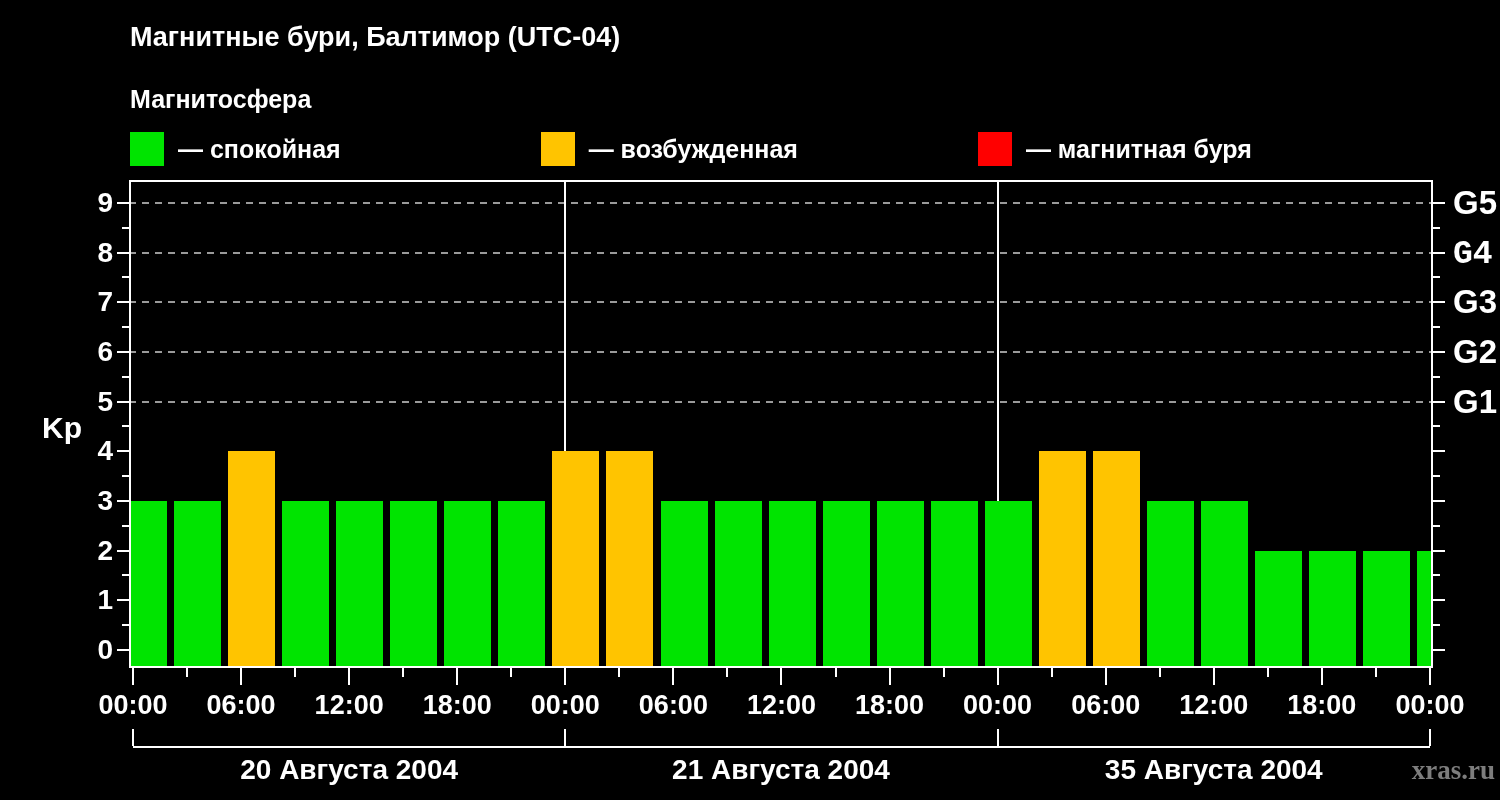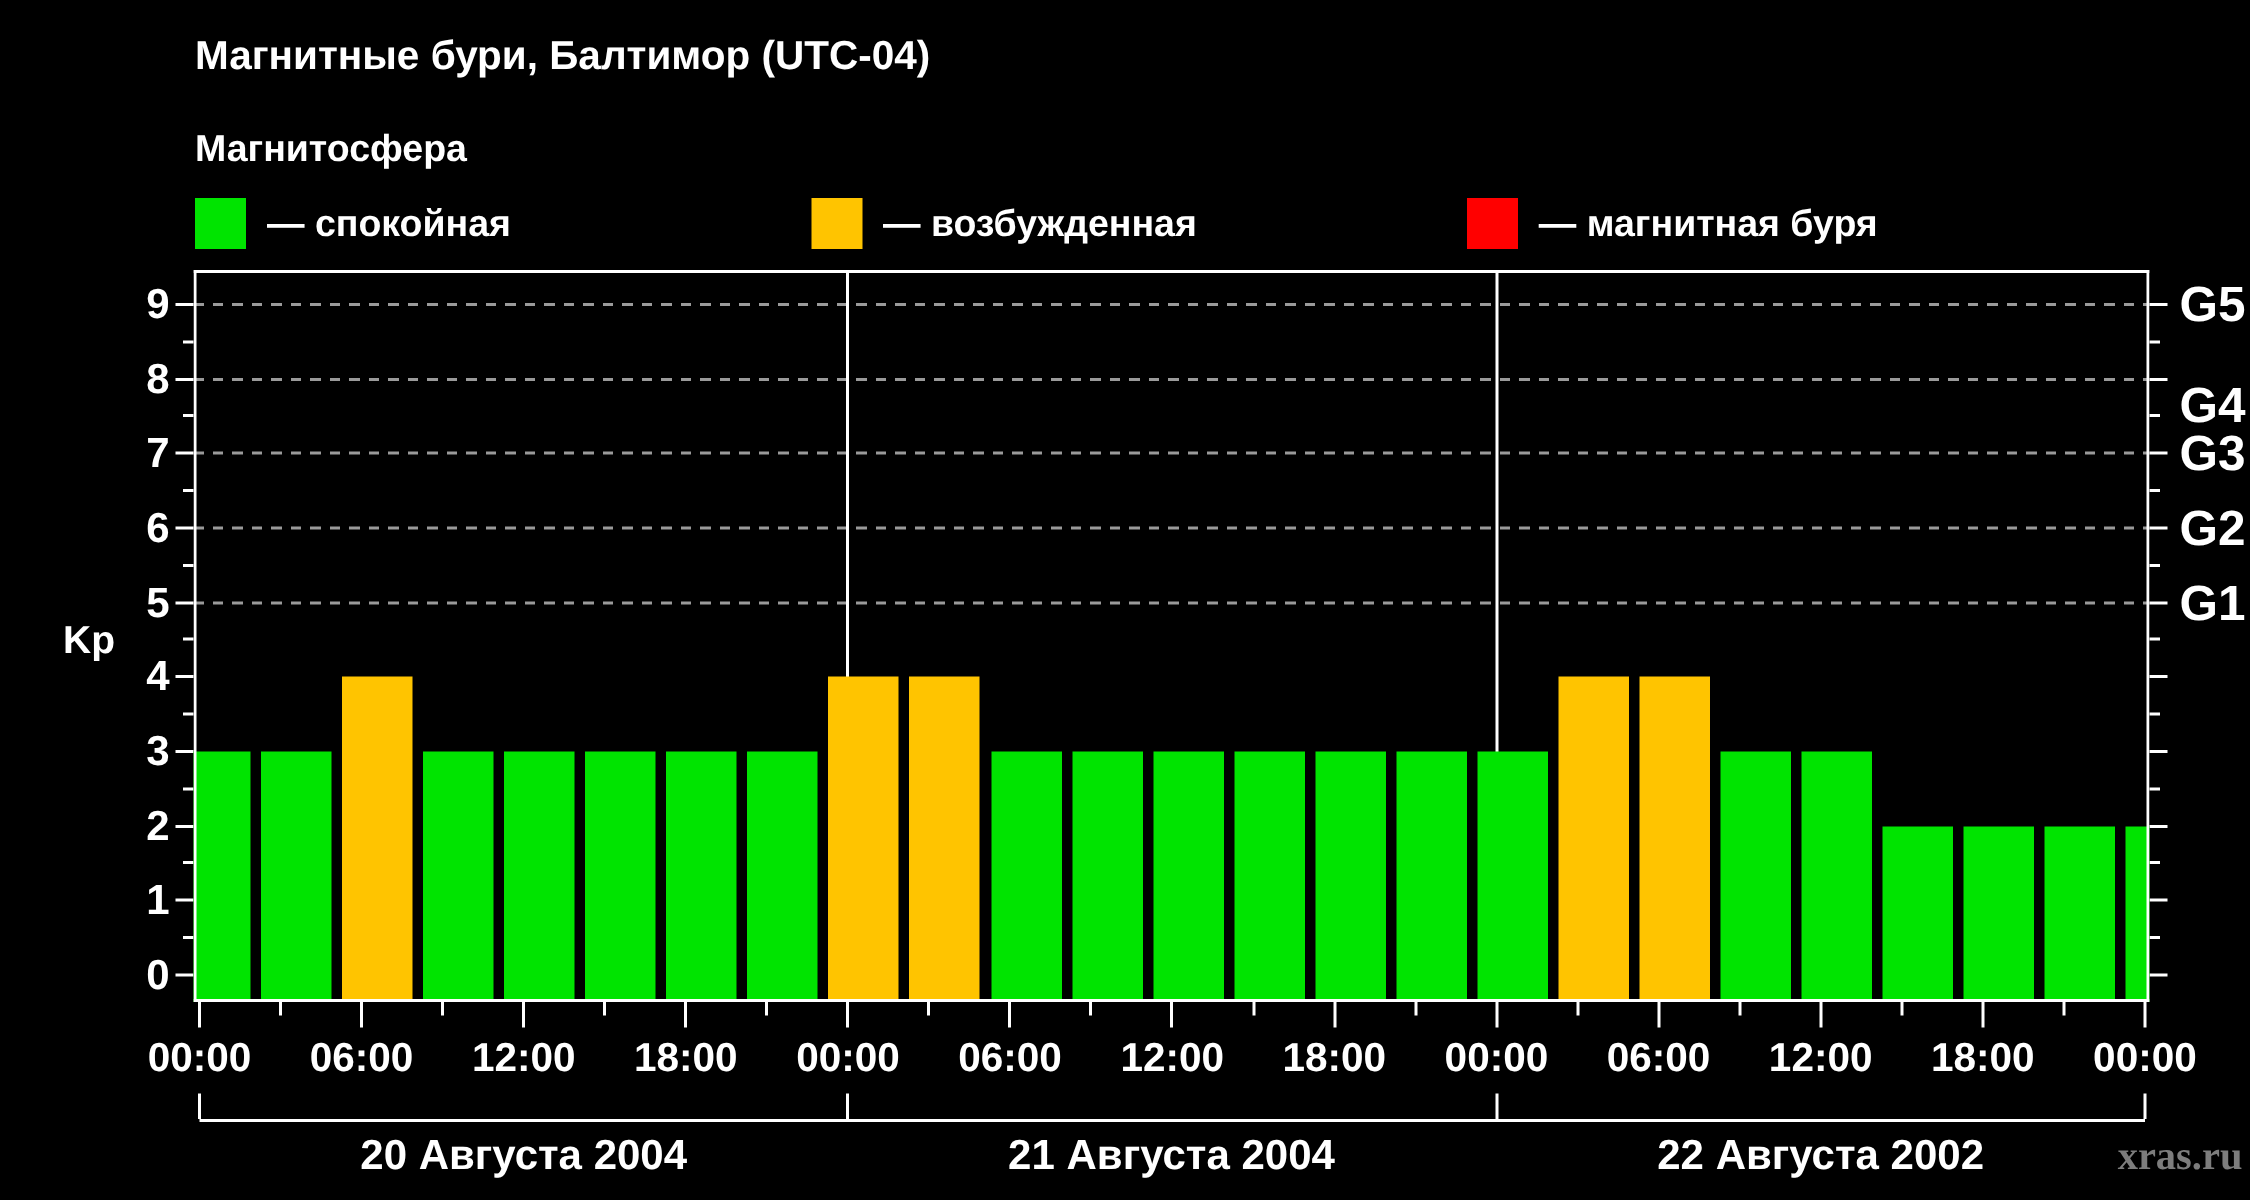--- a/index.html
+++ b/index.html
@@ -19,21 +19,21 @@
   #plot{left:129px;top:180px;width:1304px;height:488px;overflow:hidden;}
   .gridline{position:absolute;left:0;width:100%;height:2px;z-index:0;
     background:repeating-linear-gradient(90deg,#9a9a9a 0 7px,transparent 7px 13px);}
   .day-vline{position:absolute;top:0;bottom:0;width:2px;background:#fff;z-index:1;}
   .kp-bar{position:absolute;z-index:2;}
   .axis-line{position:absolute;background:#fff;z-index:5;}
   .tick{position:absolute;background:#fff;}
   .ytick-label{position:absolute;width:62px;text-align:right;font-size:28px;height:30px;line-height:30px;}
   .gtick-label{position:absolute;font-size:33px;height:30px;line-height:30px;}
   .xtick-label{position:absolute;width:110px;text-align:center;font-size:27px;height:28px;line-height:28px;}
-  #kp-axis-title{left:42px;top:411px;font-size:26px;}
+  #kp-axis-title{left:42px;top:411px;font-size:30px;}
   .date-label{position:absolute;width:420px;text-align:center;font-size:28px;height:30px;line-height:30px;}
   #watermark{right:5px;top:755px;font-size:27px;color:#7d7d7d;font-family:Liberation Serif, serif;}
 </style>
 </head>
 <body>
 
 <div id="stage">
 
   <div class="abs" id="title">Магнитные бури, Балтимор (UTC-04)</div>
   <div class="abs" id="legend-row">
@@ -141,21 +141,21 @@
       <div class="tick" style="left: 1433px; top: 524.825px; width: 7px; height: 2px;"></div>
       <div class="tick" style="left: 1433px; top: 475.155px; width: 7px; height: 2px;"></div>
       <div class="tick" style="left: 1433px; top: 425.485px; width: 7px; height: 2px;"></div>
       <div class="tick" style="left: 1433px; top: 375.815px; width: 7px; height: 2px;"></div>
       <div class="tick" style="left: 1433px; top: 326.145px; width: 7px; height: 2px;"></div>
       <div class="tick" style="left: 1433px; top: 276.475px; width: 7px; height: 2px;"></div>
       <div class="tick" style="left: 1433px; top: 226.805px; width: 7px; height: 2px;"></div>
       <div class="gtick-label" style="left: 1453px; top: 386.65px;">G1</div>
       <div class="gtick-label" style="left: 1453px; top: 336.98px;">G2</div>
       <div class="gtick-label" style="left: 1453px; top: 287.31px;">G3</div>
-      <div class="gtick-label" style="left: 1453px; top: 255px;">G4</div>
+      <div class="gtick-label" style="left: 1453px; top: 240px; font-family: Liberation Mono, monospace;">G4</div>
       <div class="gtick-label" style="left: 1453px; top: 187.97px;">G5</div>
       <div class="tick" style="left: 132px; top: 668px; width: 2px; height: 17px;"></div>
       <div class="tick" style="left: 186.039px; top: 668px; width: 2px; height: 9px;"></div>
       <div class="tick" style="left: 240.078px; top: 668px; width: 2px; height: 17px;"></div>
       <div class="tick" style="left: 294.117px; top: 668px; width: 2px; height: 9px;"></div>
       <div class="tick" style="left: 348.156px; top: 668px; width: 2px; height: 17px;"></div>
       <div class="tick" style="left: 402.195px; top: 668px; width: 2px; height: 9px;"></div>
       <div class="tick" style="left: 456.234px; top: 668px; width: 2px; height: 17px;"></div>
       <div class="tick" style="left: 510.273px; top: 668px; width: 2px; height: 9px;"></div>
       <div class="tick" style="left: 564.312px; top: 668px; width: 2px; height: 17px;"></div>
@@ -188,17 +188,17 @@
       <div class="xtick-label" style="left: 1158.78px; top: 691px;">12:00</div>
       <div class="xtick-label" style="left: 1266.86px; top: 691px;">18:00</div>
       <div class="xtick-label" style="left: 1374.94px; top: 691px;">00:00</div>
       <div class="tick" style="left: 133px; top: 746px; width: 1296.94px; height: 2px;"></div>
       <div class="tick" style="left: 132px; top: 729px; width: 2px; height: 17px;"></div>
       <div class="tick" style="left: 564.312px; top: 729px; width: 2px; height: 17px;"></div>
       <div class="tick" style="left: 996.624px; top: 729px; width: 2px; height: 17px;"></div>
       <div class="tick" style="left: 1428.94px; top: 729px; width: 2px; height: 17px;"></div>
       <div class="date-label" style="left: 139.156px; top: 755px;">20 Августа 2004</div>
       <div class="date-label" style="left: 571px; top: 755px;">21 Августа 2004</div>
-      <div class="date-label" style="left: 1003.78px; top: 755px;">22 Августа 2002</div>
+      <div class="date-label" style="left: 1003.78px; top: 755px;">35 Августа 2004</div>
     </div>
 
   <div class="abs" id="watermark">xras.ru</div>
 </div>
 
 </body></html>

